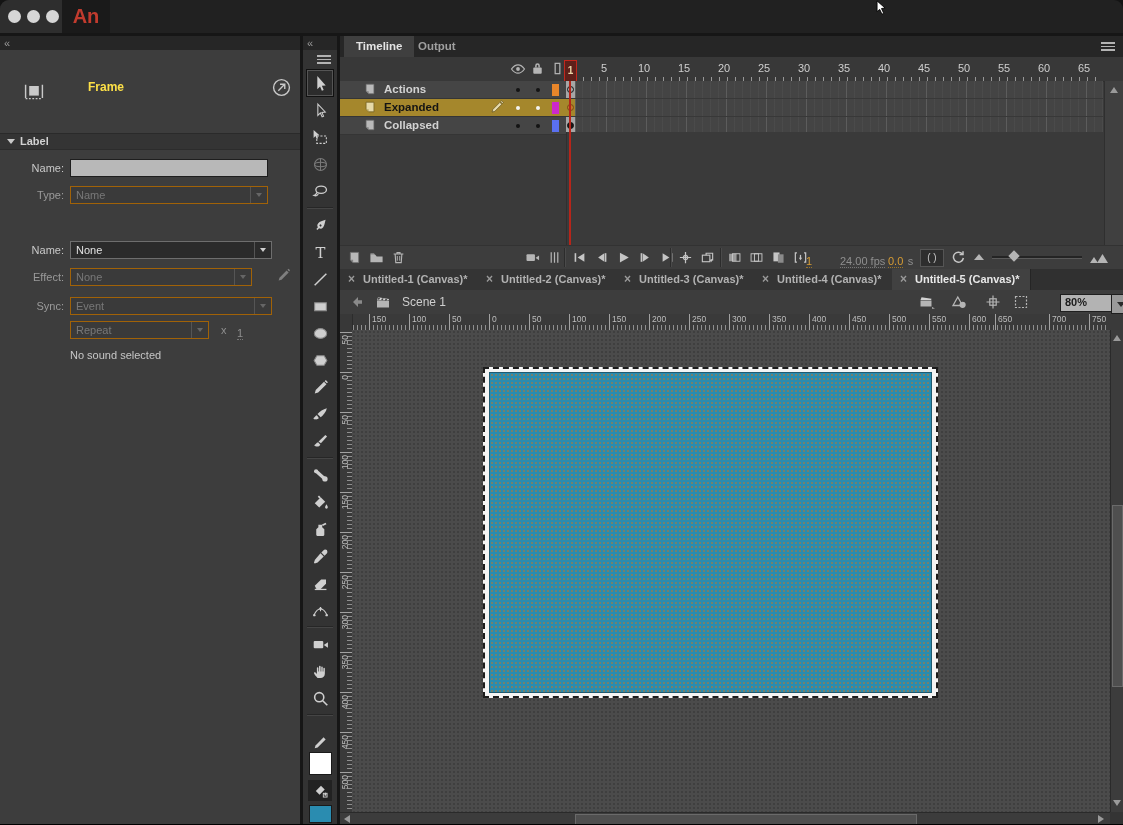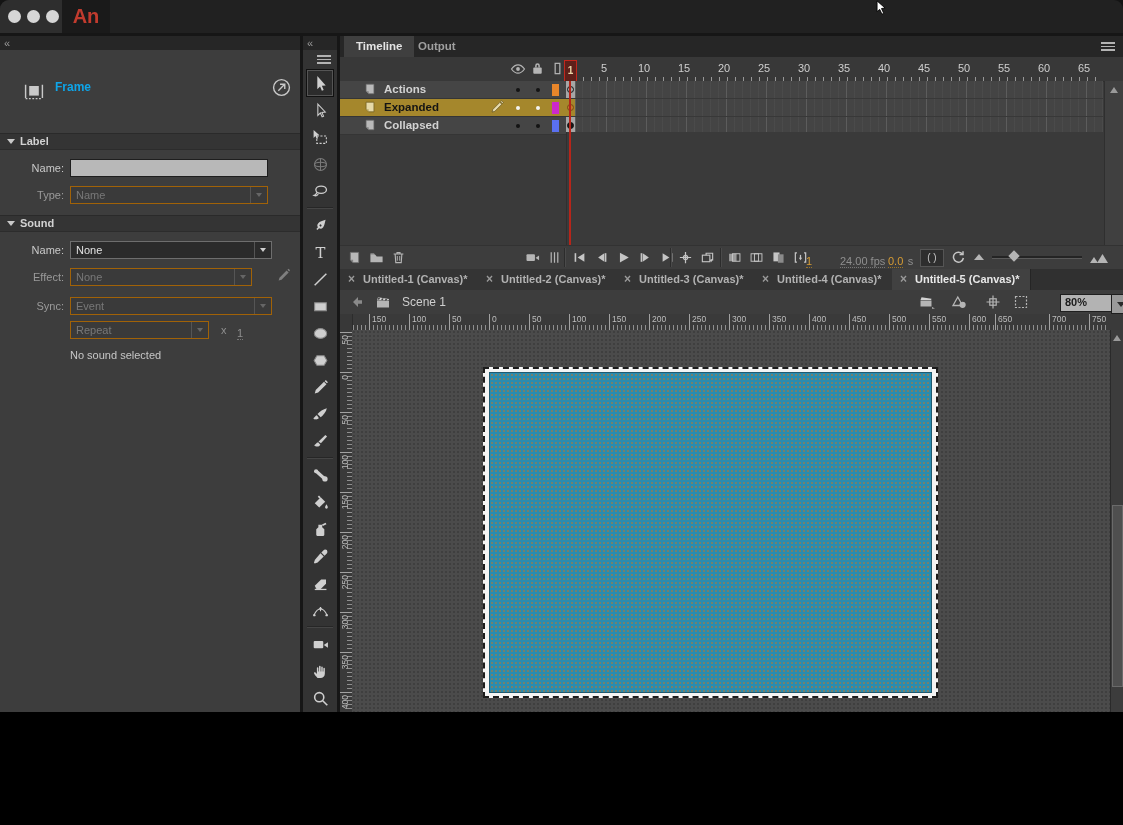--- a/index.html
+++ b/index.html
@@ -1,16 +1,16 @@
 <!DOCTYPE html>
 <html><head>
 <meta charset="utf-8">
 <style>
   html,body{margin:0;padding:0;background:#000;}
-  .screen{position:relative;width:1123px;height:712px;background:#141414;overflow:hidden;
+  .screen{position:relative;width:1123px;height:824px;background:#141414;overflow:hidden;
     font-family:"Liberation Sans",sans-serif;-webkit-font-smoothing:antialiased;}
   .abs{position:absolute;}
   .noselect{user-select:none;}
   
   .titlebar{position:absolute;left:0;top:0;width:1123px;height:33px;background:#212121;border-radius:9px 9px 0 0;}
   .titlebar .lights-zone{position:absolute;left:0;top:0;width:62px;height:33px;background:#2e2e2e;border-radius:9px 0 0 0;}
   .tl-circle{position:absolute;top:9.5px;width:13px;height:13px;border-radius:50%;background:#d6d6d6;}
   .logo-badge{position:absolute;left:62px;top:0;width:48px;height:33px;background:#1a1a1a;
     color:#c13b2e;font-weight:bold;font-size:20px;text-align:center;line-height:32px;}
   
@@ -153,44 +153,41 @@
       <span class="chev" style="position:absolute;left:4px;top:1px">«</span>
     </div>
 
     <div class="abs" style="left:22px;top:46px;width:24px;height:20px">
       <svg viewBox="0 0 20 16" width="24" height="20" fill="none" stroke="#c9c9c9" stroke-width="1.2">
         <path d="M3 2v11M17 2v11"></path>
           <rect x="6" y="3" width="8" height="8" fill="#c9c9c9" stroke="none"></rect>
         <path d="M3 13.5h14" stroke-dasharray="1.5 1.3"></path>
       </svg>
     </div>
-    <div class="abs" style="left:55px;top:44px;color:#0ea5e9;font-size:12px;font-weight:bold">Frame</div>
+    <div class="abs" style="left:88px;top:44px;color:#fde047;font-size:12px;font-weight:bold">Frame</div>
     <div class="abs" style="left:272px;top:42px;width:19px;height:19px">
       <svg viewBox="0 0 18 18" width="19" height="19" fill="none" stroke="#c9c9c9" stroke-width="1.3">
         <circle cx="9" cy="9" r="7.5"></circle>
           <path d="M6 12l6-6M7.6 5.9h4.5v4.5"></path>
       </svg>
     </div>
 
     <div class="section-head" style="top:97px">
       <span class="tri-down"></span><span>Label</span>
     </div>
     <div class="fld-label" style="left:4px;top:126px">Name:</div>
     <div class="txt-input" style="left:70px;top:123px;width:196px"></div>
     <div class="fld-label dim" style="left:4px;top:153px">Type:</div>
     <div class="dd disabled" style="left:70px;top:150px;width:196px">
       <span class="dd-val">Name</span>
       <span class="dd-arr">
           <span class="tri"></span>
         </span>
     </div>
 
-    <div class="section-head" style="top:179px">
-      <span class="tri-down"></span><span>Sound</span>
-    </div>
     <div class="fld-label" style="left:4px;top:208px">Name:</div>
     <div class="dd enabled" style="left:70px;top:205px;width:200px">
       <span class="dd-val">None</span>
       <span class="dd-arr">
           <span class="tri" style="border-top-color:#cfcfcf"></span>
         </span>
     </div>
     <div class="fld-label dim" style="left:4px;top:235px">Effect:</div>
     <div class="dd disabled" style="left:70px;top:232px;width:180px">
       <span class="dd-val">None</span>

